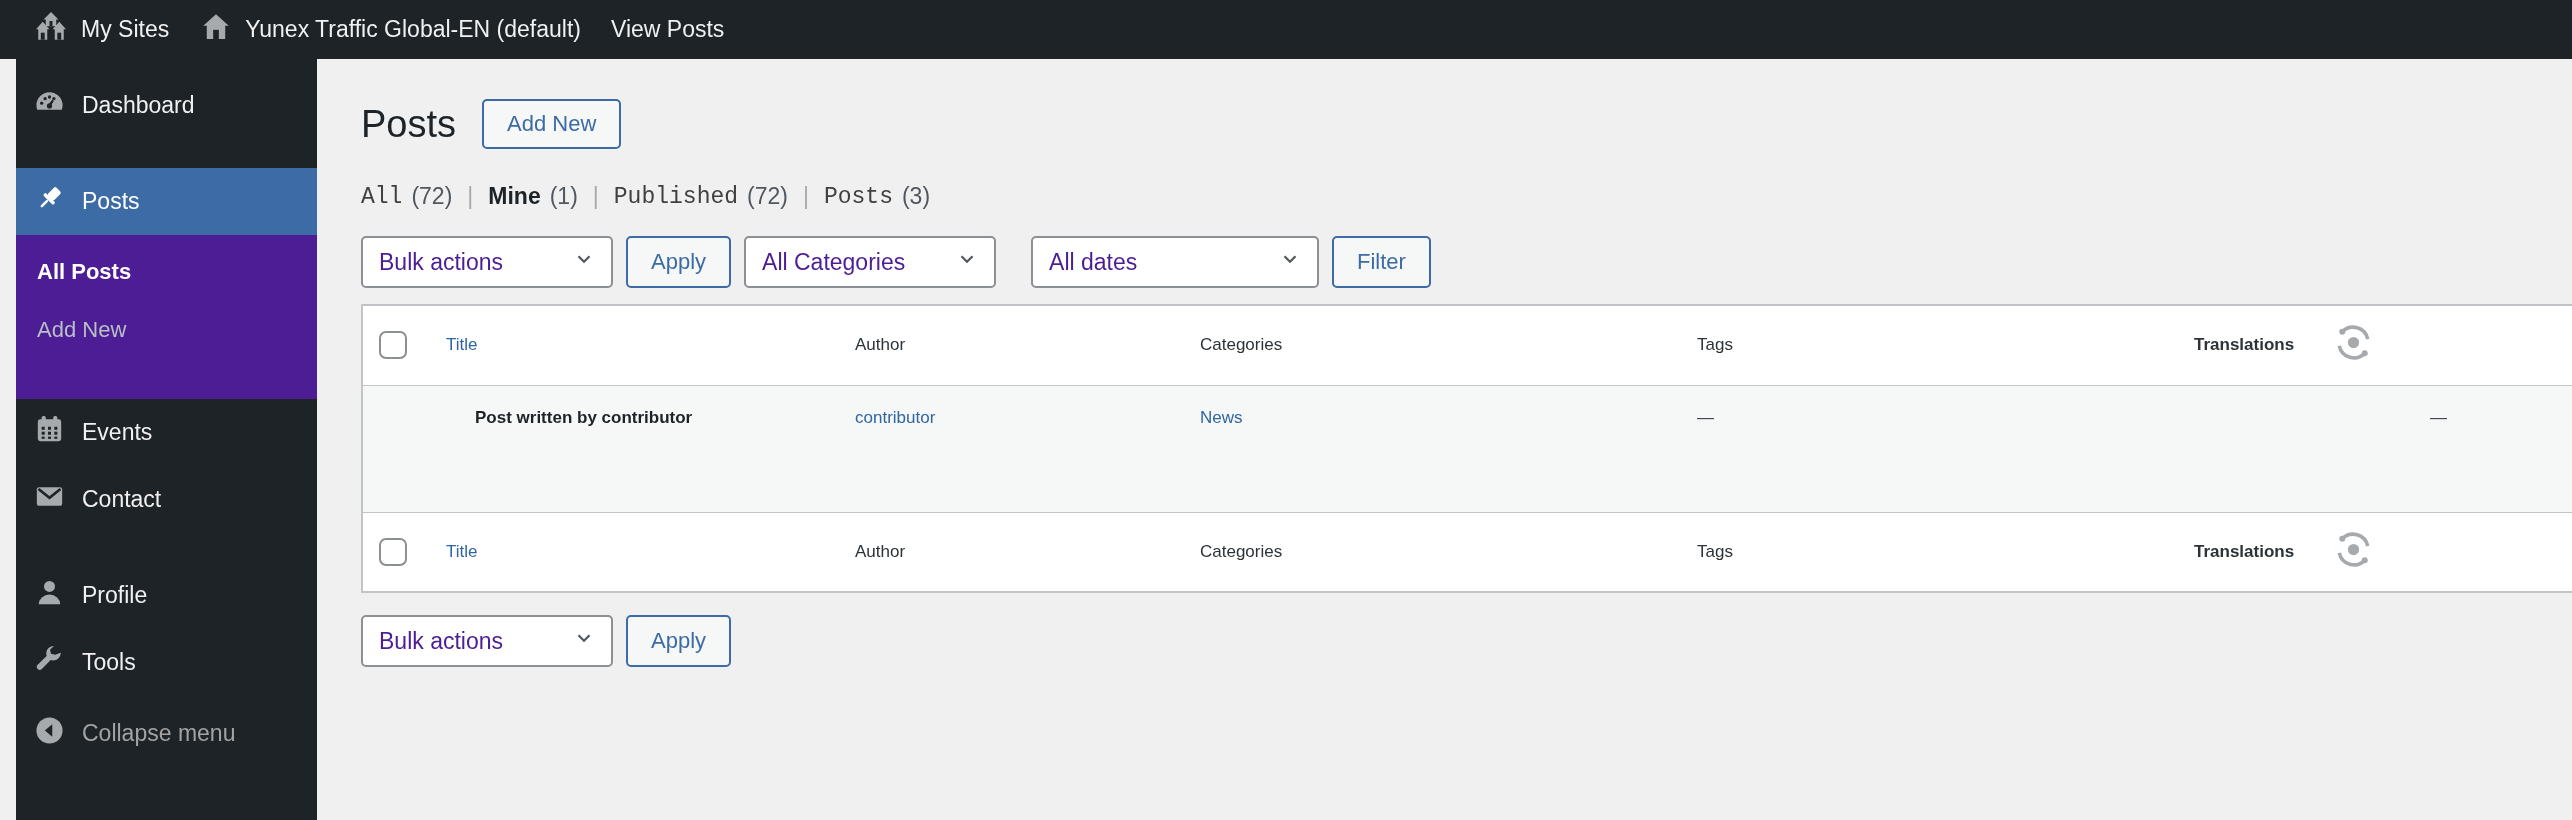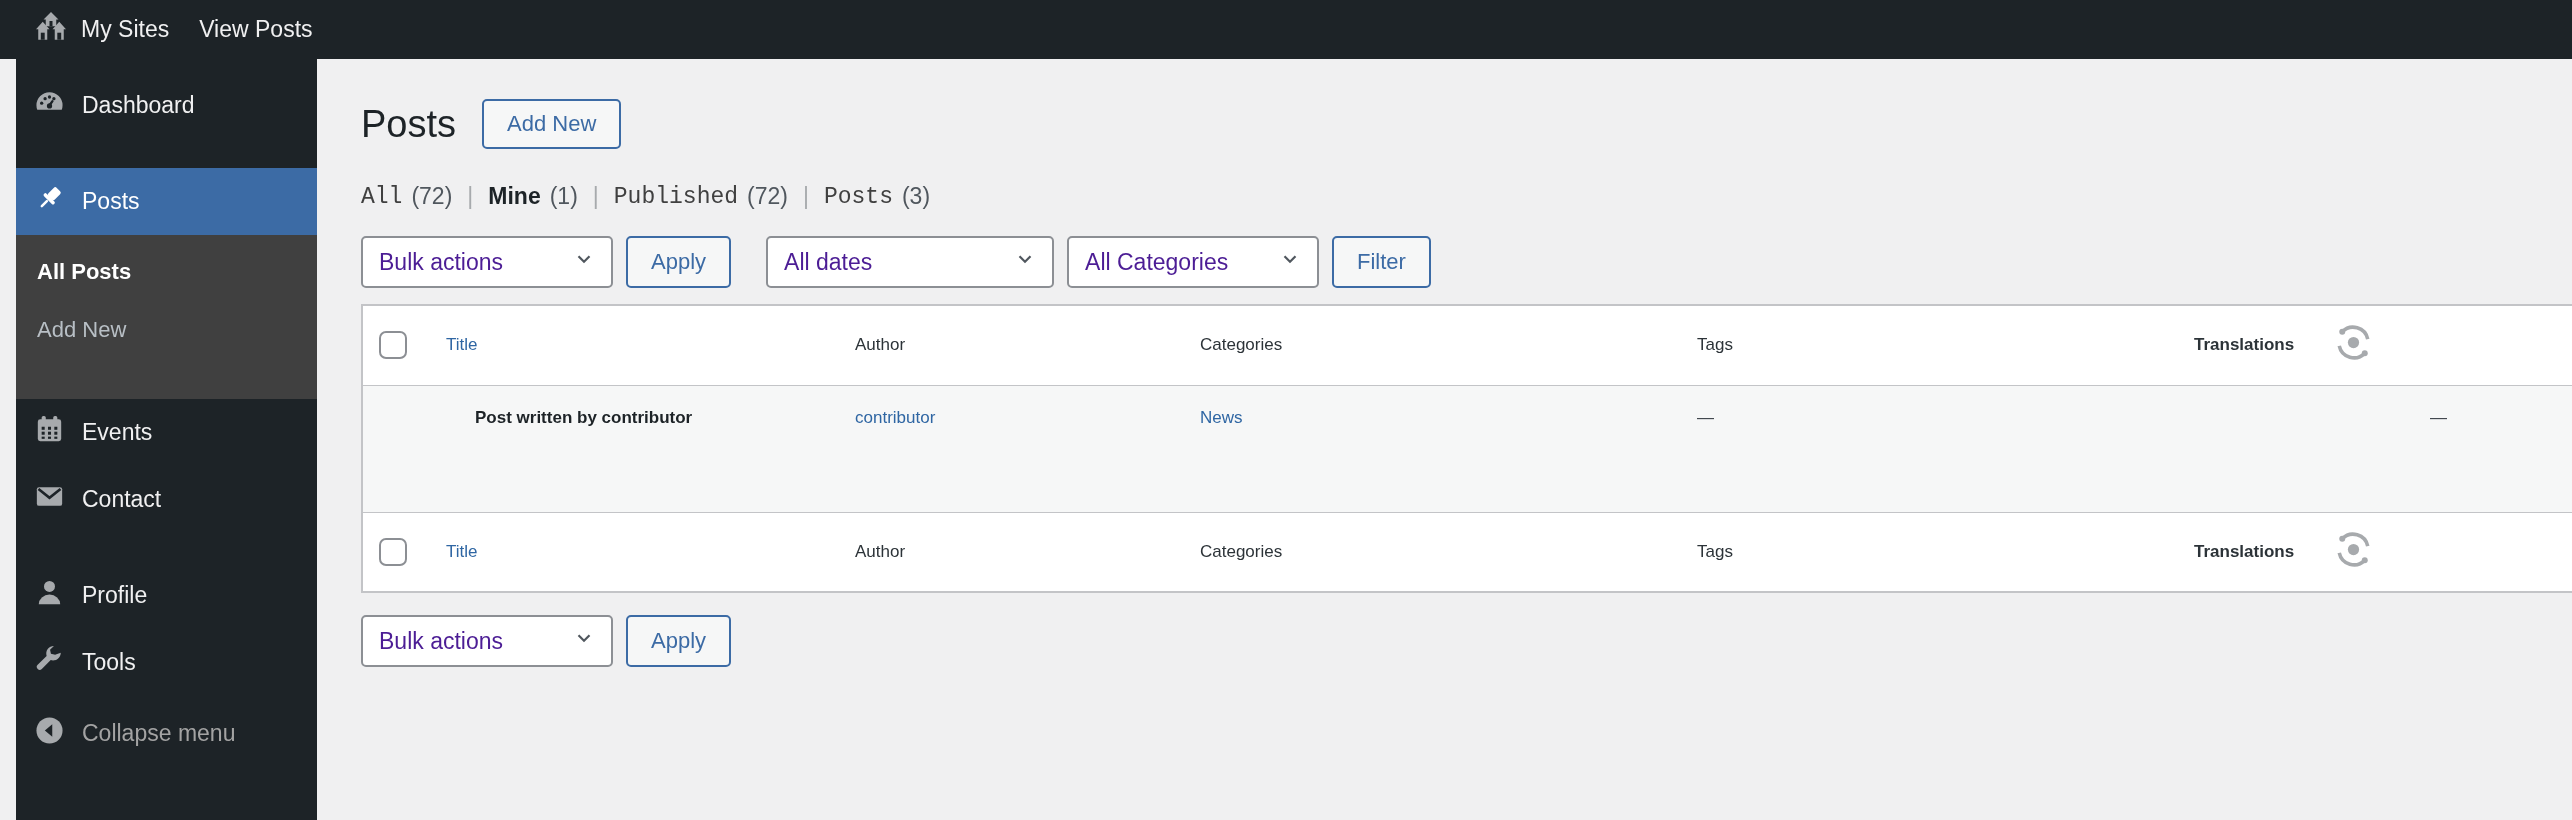--- a/index.html
+++ b/index.html
@@ -31,21 +31,21 @@
   }
   .menu-item svg { flex:none; }
   .menu-item.active { background:#3c6ba5; color:#ffffff; }
   .menu-item.active::after {
     content:""; position:absolute; right:0; top:50%; margin-top:-14px;
     width:0; height:0;
     border-top:14px solid transparent; border-bottom:14px solid transparent;
     border-right:14px solid #f0f0f1;
   }
   .menu-sep { height:29px; }
-  .submenu { background:#404040; padding:8px 0 40px 0; }
+  .submenu { background:#4c1d95; padding:8px 0 40px 0; }
   .submenu-item {
     height:58px; display:flex; align-items:center; padding-left:21px;
     color:#b8bfc5; font-size:22px; cursor:pointer;
   }
   .submenu-item.active { color:#ffffff; font-weight:bold; }
   .collapse-item { margin-top:4px; color:#a3a3a3; }
 
   
   .content { position:absolute; top:59px; left:317px; right:0; bottom:0; background:#f0f0f1; }
   .page-header { display:flex; align-items:center; gap:26px; margin:40px 0 0 44px; }
@@ -113,20 +113,29 @@
       <svg width="36" height="36" viewBox="0 0 24 24" fill="#a7aaad">
         <path d="M12 2 L7 7 H8.5 V11.5 H15.5 V7 H17 Z"></path>
         <rect x="11" y="8" width="2" height="3.5" fill="#1d2327"></rect>
         <path d="M6.5 8.5 L2 13.5 H3.5 V20.5 H9.5 V13.5 H11 Z"></path>
         <rect x="5.2" y="15.8" width="2.6" height="4.7" fill="#1d2327"></rect>
         <path d="M17.5 8.5 L13 13.5 H14.5 V20.5 H20.5 V13.5 H22 Z"></path>
         <rect x="16.2" y="15.8" width="2.6" height="4.7" fill="#1d2327"></rect>
       </svg>
     </span>
     <span>My Sites</span>
+  </div>
+  <div class="ab-item">
+    <span>
+      <svg width="34" height="34" viewBox="0 0 24 24" fill="#a7aaad">
+        <path d="M12 3 L3 11.2 H5.5 V20.5 H18.5 V11.2 H21 Z"></path>
+        <rect x="10" y="14" width="4" height="6.5" fill="#1d2327"></rect>
+      </svg>
+    </span>
+    <span>Yunex Traffic Global-EN (default)</span>
   </div>
   <div class="ab-item">
     <span>View Posts</span>
   </div>
 </div>
 
 <div class="sidebar">
   <div class="menu">
     <div class="menu-item">
       <span>
@@ -264,30 +273,30 @@
   <div class="toolbar">
     <div class="select sel-bulk">
       <span>Bulk actions</span>
       <span>
         <svg width="22" height="22" viewBox="0 0 20 20">
             <path d="M5 7.5 L10 12.5 L15 7.5" stroke="#50575e" stroke-width="2" fill="none"></path>
           </svg>
       </span>
     </div>
     <button class="btn btn-toolbar">Apply</button>
-    <div class="select sel-dates">
-      <span>All dates</span>
+    <div class="select sel-cats">
+      <span>All Categories</span>
       <span>
         <svg width="22" height="22" viewBox="0 0 20 20">
             <path d="M5 7.5 L10 12.5 L15 7.5" stroke="#50575e" stroke-width="2" fill="none"></path>
           </svg>
       </span>
     </div>
-    <div class="select sel-cats">
-      <span>All Categories</span>
+    <div class="select sel-dates">
+      <span>All dates</span>
       <span>
         <svg width="22" height="22" viewBox="0 0 20 20">
             <path d="M5 7.5 L10 12.5 L15 7.5" stroke="#50575e" stroke-width="2" fill="none"></path>
           </svg>
       </span>
     </div>
     <button class="btn btn-toolbar">Filter</button>
   </div>
 
   <div class="table-wrap">

